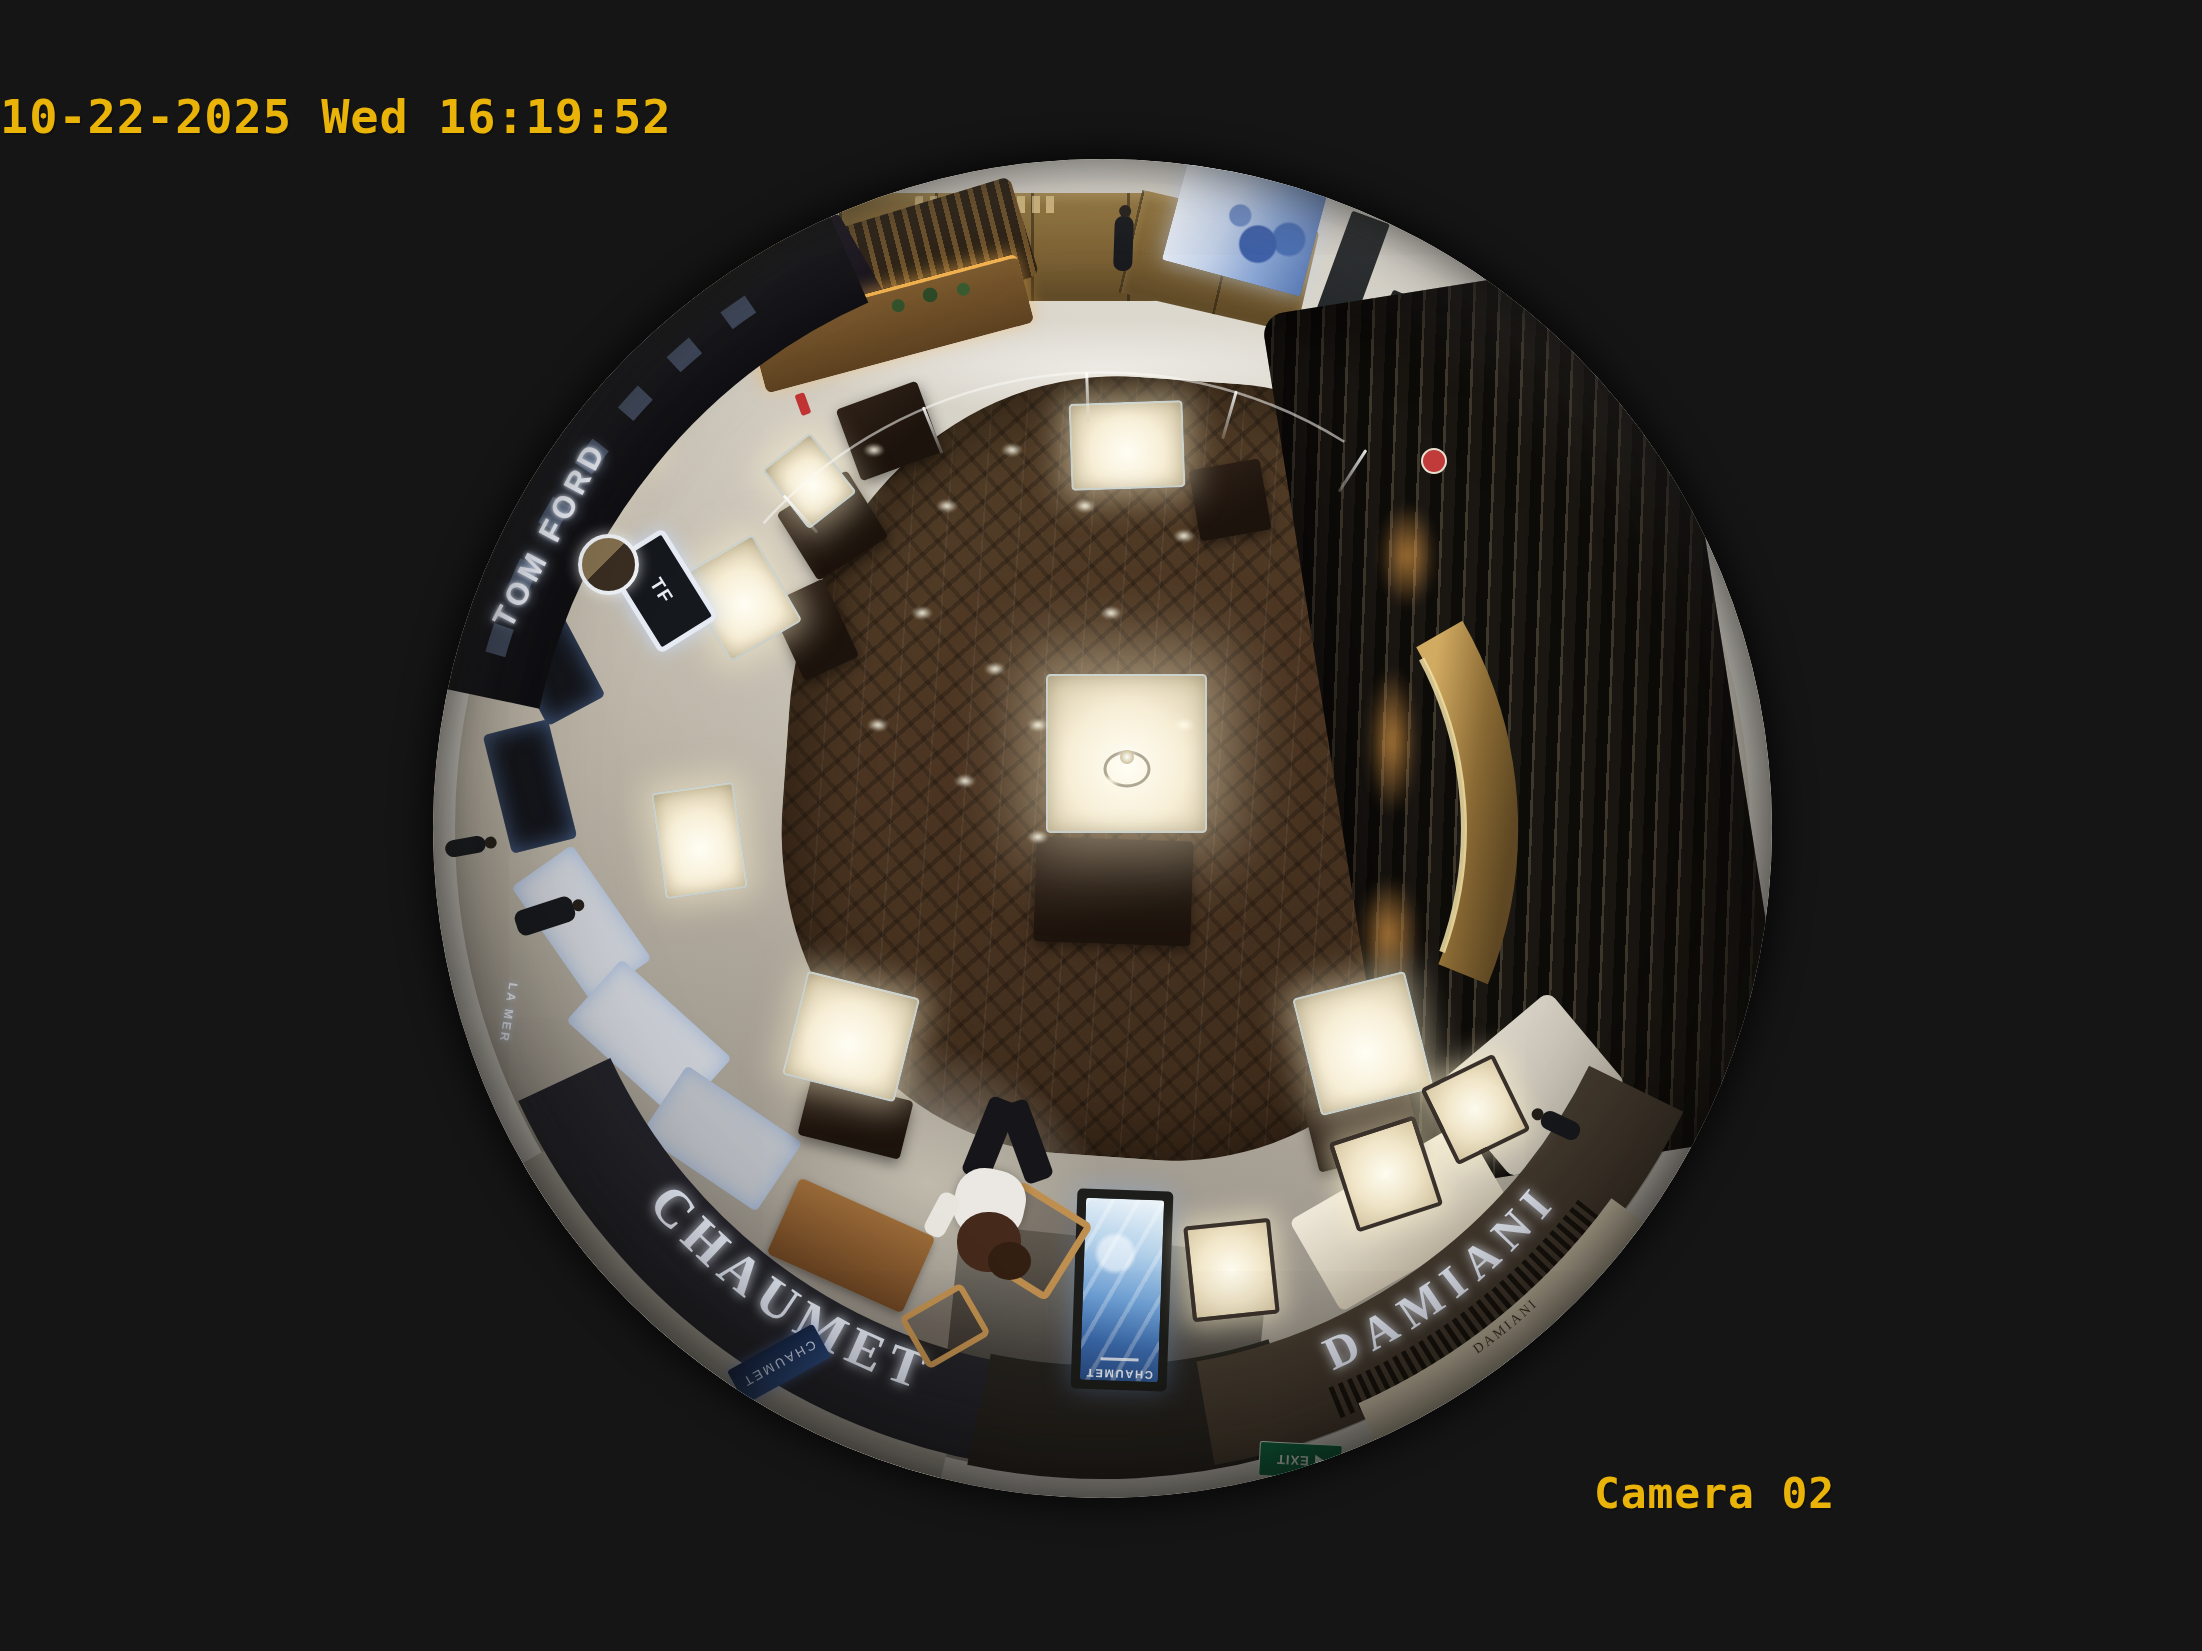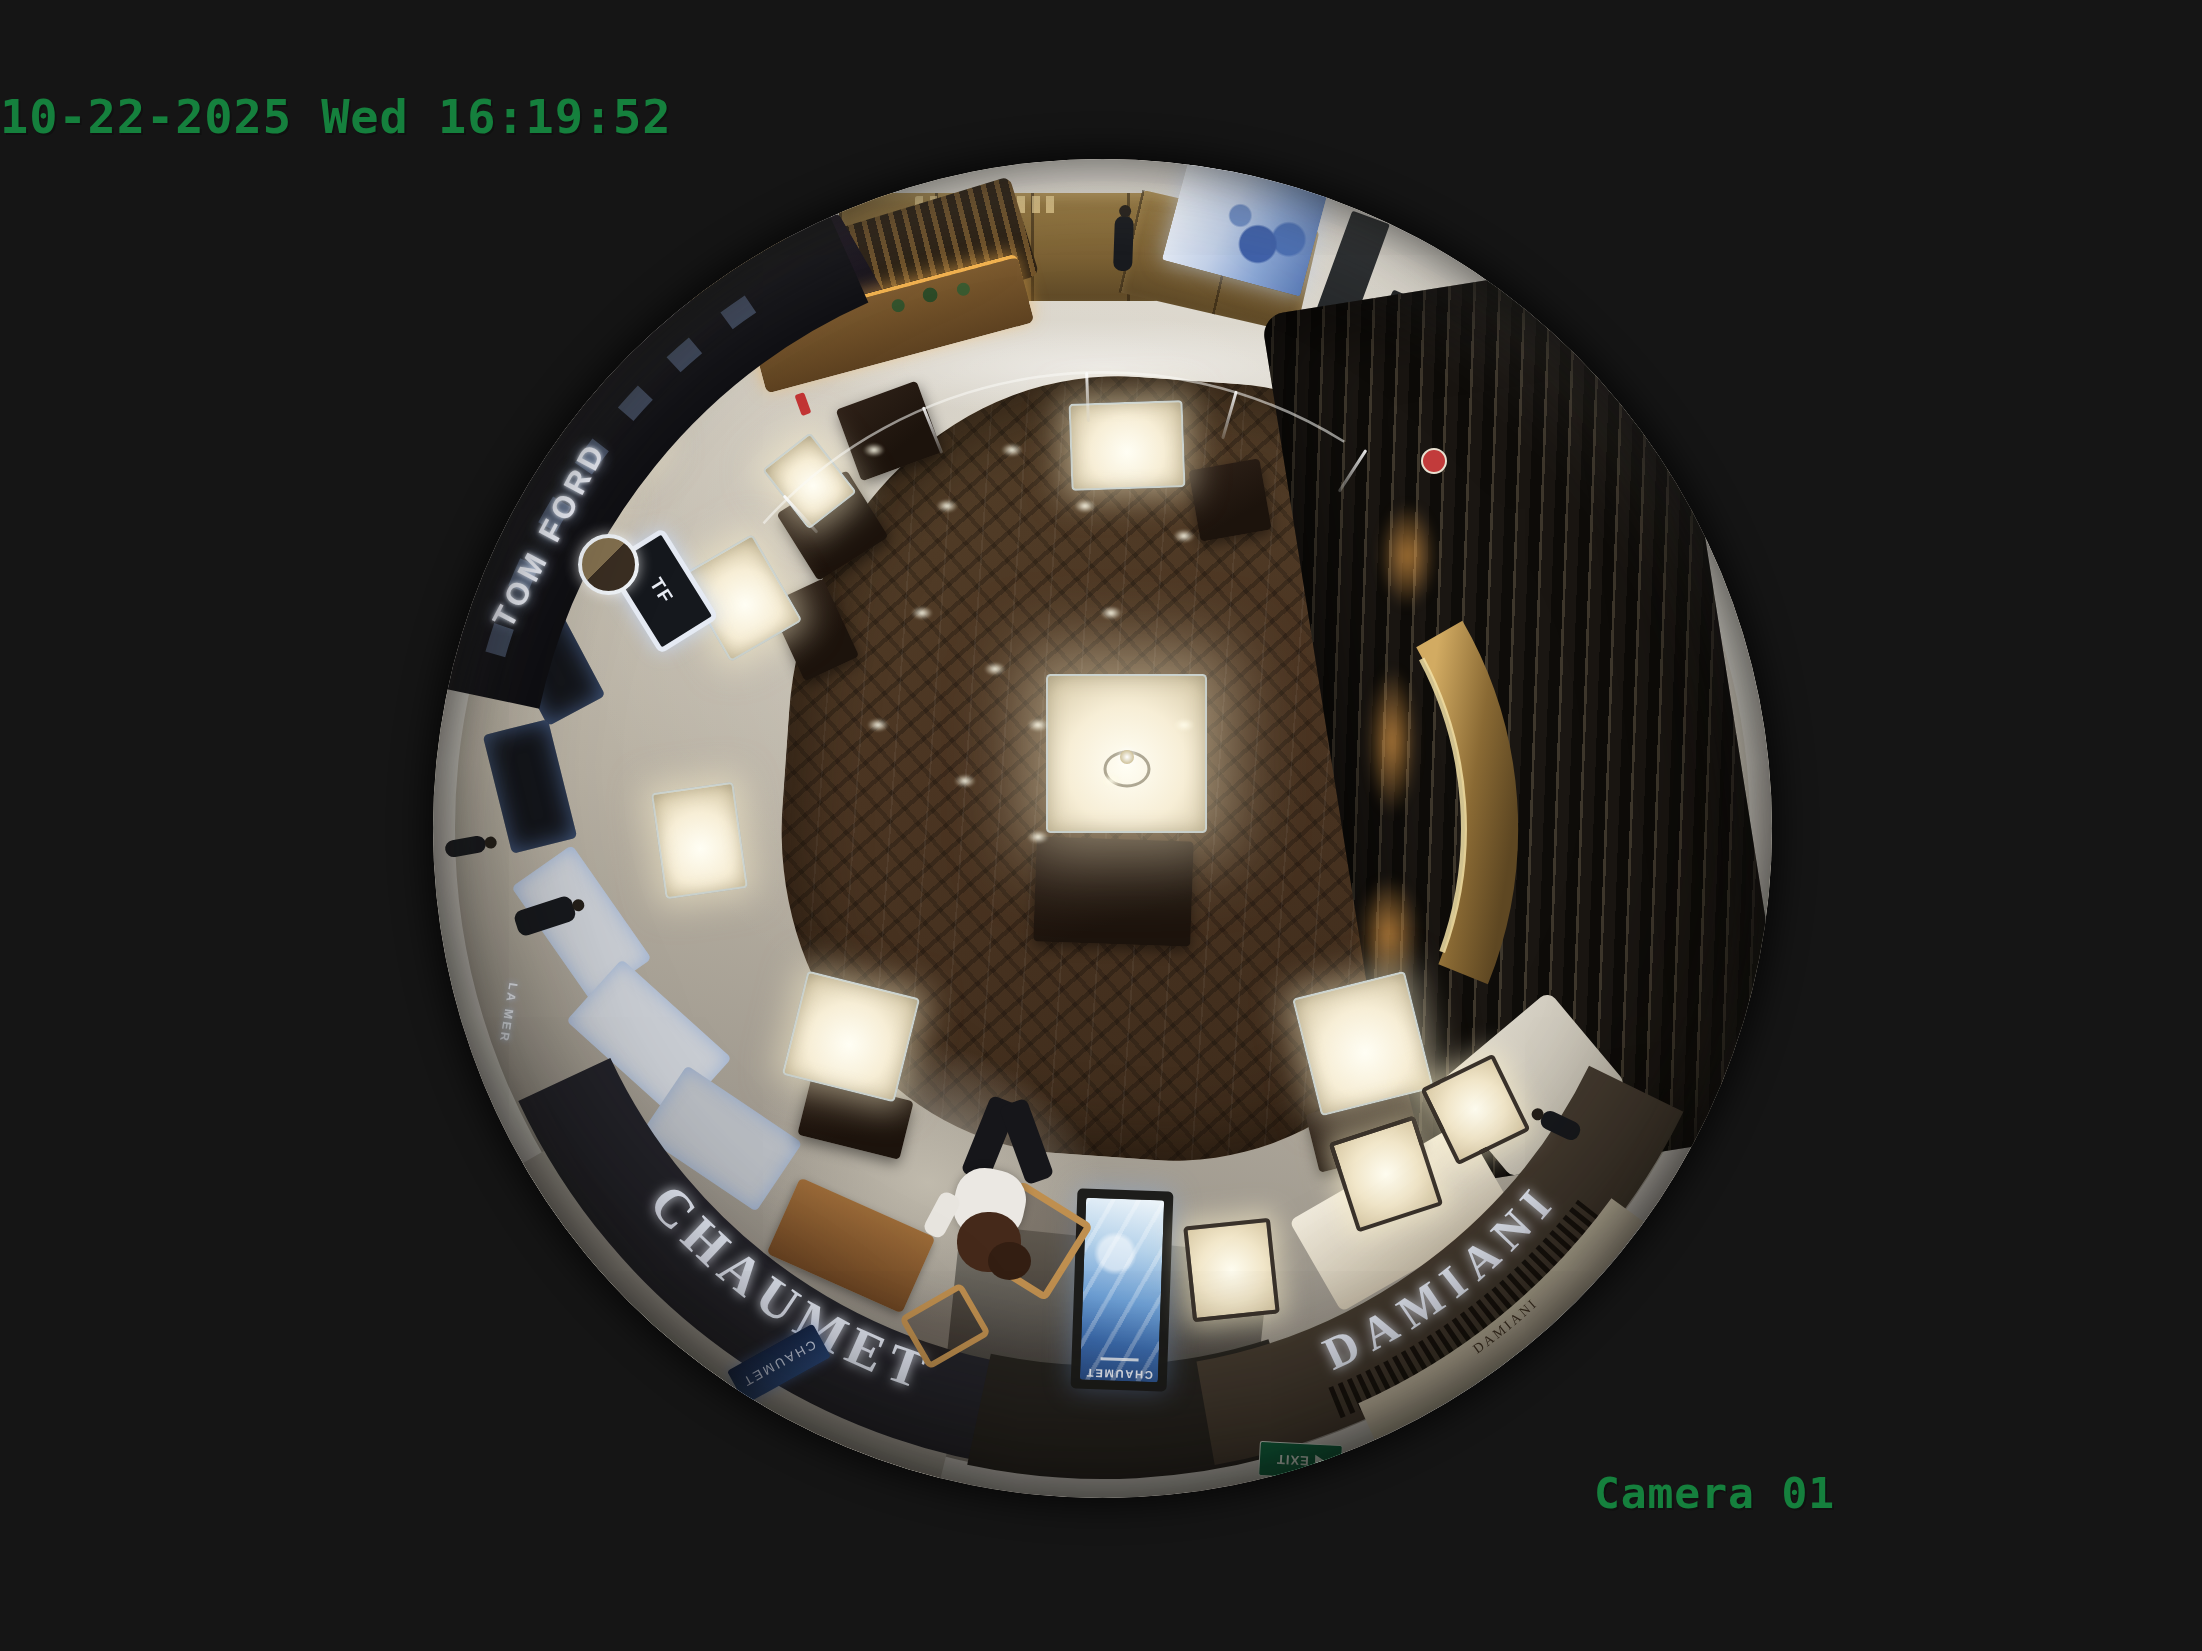--- a/index.html
+++ b/index.html
@@ -2,21 +2,21 @@
 <html style="font-size:13.8px"><head>
 <meta charset="utf-8">
 <style>
   html,body{margin:0;padding:0;background:#0a0a0a;}
   .stage{position:relative;width:2203px;height:1652px;background:#151515;overflow:hidden;
          font-family:"Liberation Sans",sans-serif;}
   .abs{position:absolute;}
 
   
   .osd{position:absolute;font-family:"DejaVu Sans Mono",monospace;font-weight:700;
-       color:#15803d;text-shadow:1.7px 1.7px 0 rgba(15,15,15,.9);white-space:pre;z-index:20;text-align:center;}
+       color:#eab308;text-shadow:1.7px 1.7px 0 rgba(15,15,15,.9);white-space:pre;z-index:20;text-align:center;}
   .osd-ts{left:0px;top:89px;font-size:47px;letter-spacing:0.9px;}
   .osd-cam{left:1594px;top:1468px;font-size:43px;letter-spacing:0.9px;}
 
   
   .fisheye{position:absolute;left:433px;top:159px;width:1339px;height:1339px;border-radius:50%;
            overflow:hidden;z-index:5;
            background:
              radial-gradient(circle at 50% 28%, rgba(255,255,255,.28), transparent 46%),
              linear-gradient(195deg,#e4e0d6 0%,#cfc9bc 28%,#b7b0a2 55%,#9b958b 76%,#7d7870 100%);
            box-shadow:0 0 34px 6.9px rgba(0,0,0,.7);}
@@ -339,15 +339,15 @@
       <div class="torso"></div>
       <div class="arm"></div>
       <div class="hair1"></div>
       <div class="hair2"></div>
     </div>
 
     <div class="vignette"></div>
   </div>
 
   <div class="osd osd-ts">10-22-2025 Wed 16:19:52</div>
-  <div class="osd osd-cam">Camera 01</div>
+  <div class="osd osd-cam">Camera 02</div>
 </div>
 
 
 </body></html>

